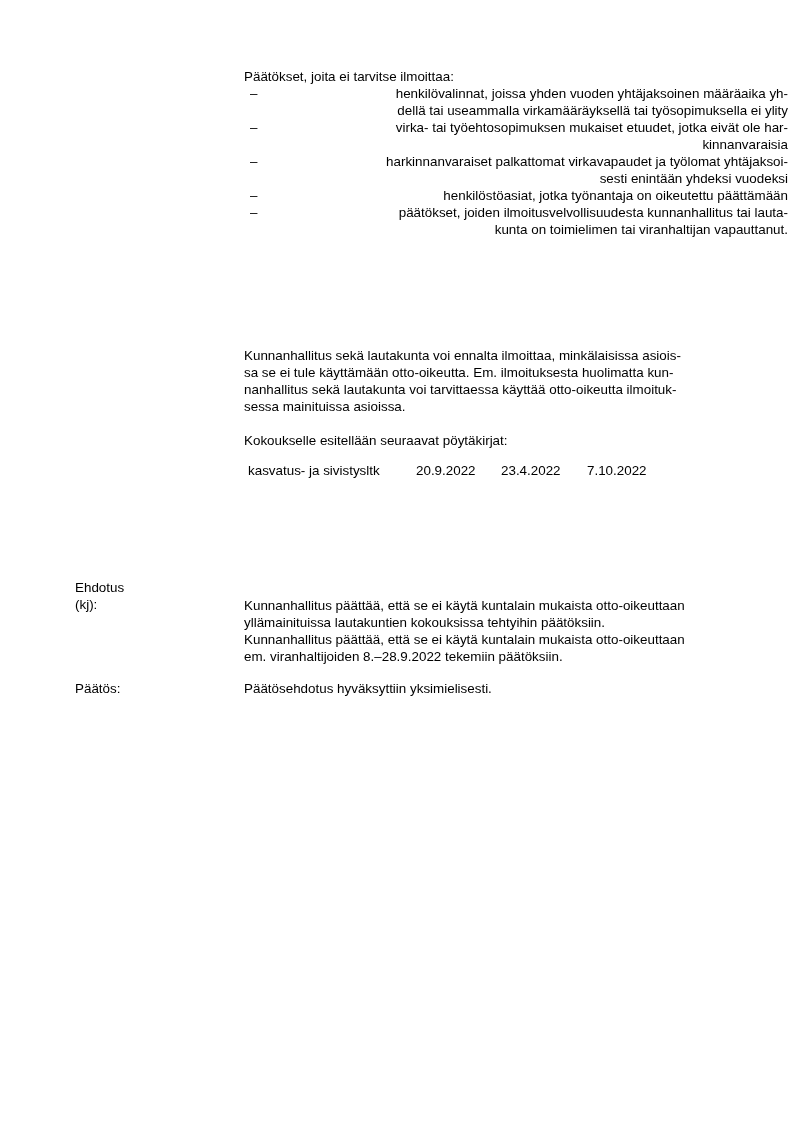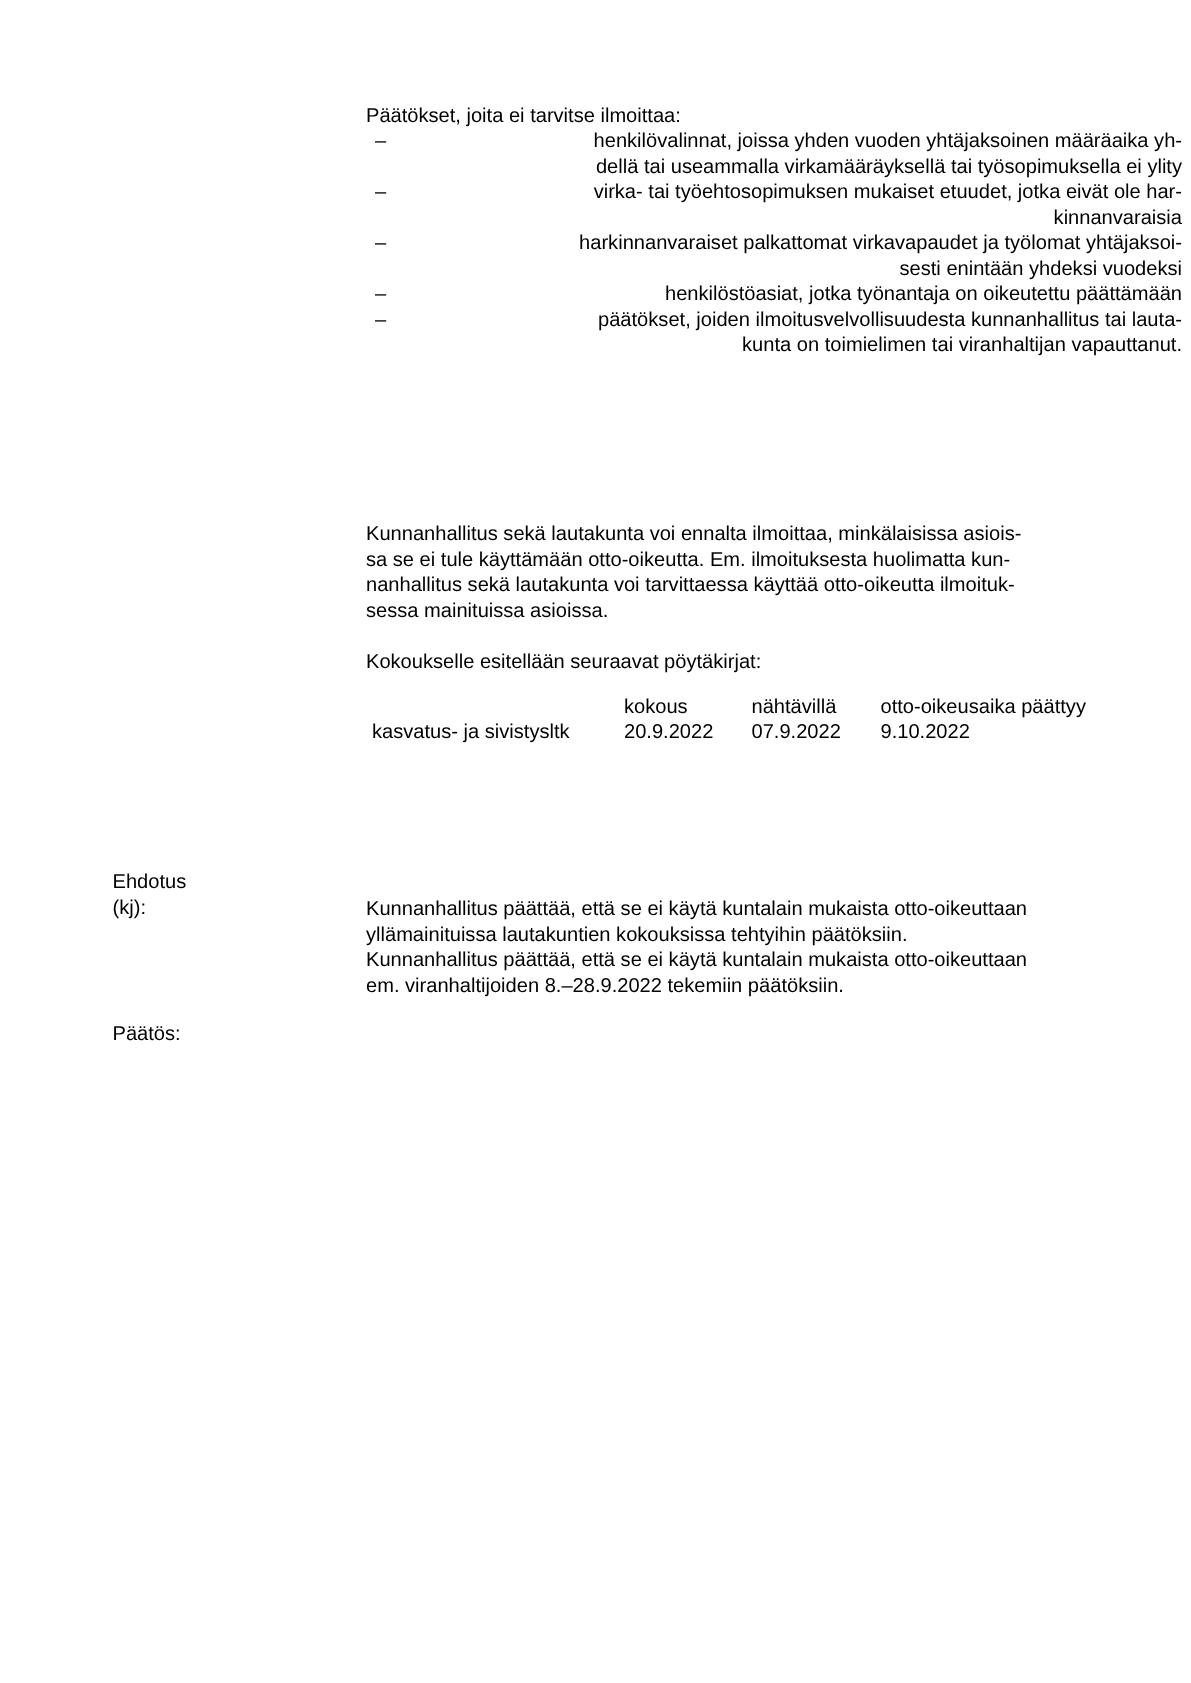--- a/index.html
+++ b/index.html
@@ -77,39 +77,34 @@
 
   <div class="block" style="top:432px">Kokoukselle esitellään seuraavat pöytäkirjat:</div>
 
   <div class="block" style="top:347px">Kunnanhallitus sekä lautakunta voi ennalta ilmoittaa, minkälaisissa asiois-
 sa se ei tule käyttämään otto-oikeutta. Em. ilmoituksesta huolimatta kun-
 nanhallitus sekä lautakunta voi tarvittaessa käyttää otto-oikeutta ilmoituk-
 sessa mainituissa asioissa.</div>
 
   <div class="ptable" style="top:462px">
     <div class="trow">
-      <span class="tcell"></span>
-      <span class="tcell">kokous</span>
-      <span class="tcell">nähtävillä</span>
-      <span class="tcell">otto-oikeusaika päättyy</span>
-    </div>
-    <div class="trow">
       <span class="tcell">kasvatus- ja sivistysltk</span>
       <span class="tcell">20.9.2022</span>
-      <span class="tcell">07.9.2022</span>
-      <span class="tcell">9.10.2022</span>
+      <span class="tcell">23.4.2022</span>
+      <span class="tcell">7.10.2022</span>
     </div>
   </div>
 
 
   <div class="side-label" style="top:579px">Ehdotus
 (kj):</div>
 
   <div class="block" style="top:597px">Kunnanhallitus päättää, että se ei käytä kuntalain mukaista otto-oikeuttaan
 yllämainituissa lautakuntien kokouksissa tehtyihin päätöksiin.
 Kunnanhallitus päättää, että se ei käytä kuntalain mukaista otto-oikeuttaan
 em. viranhaltijoiden 8.–28.9.2022 tekemiin päätöksiin.</div>
 
   <div class="side-label" style="top:680px">Päätös:</div>
 
+  <div class="block" style="top:680px">Päätösehdotus hyväksyttiin yksimielisesti.</div>
 
 
 </div>
 
 </body></html>

